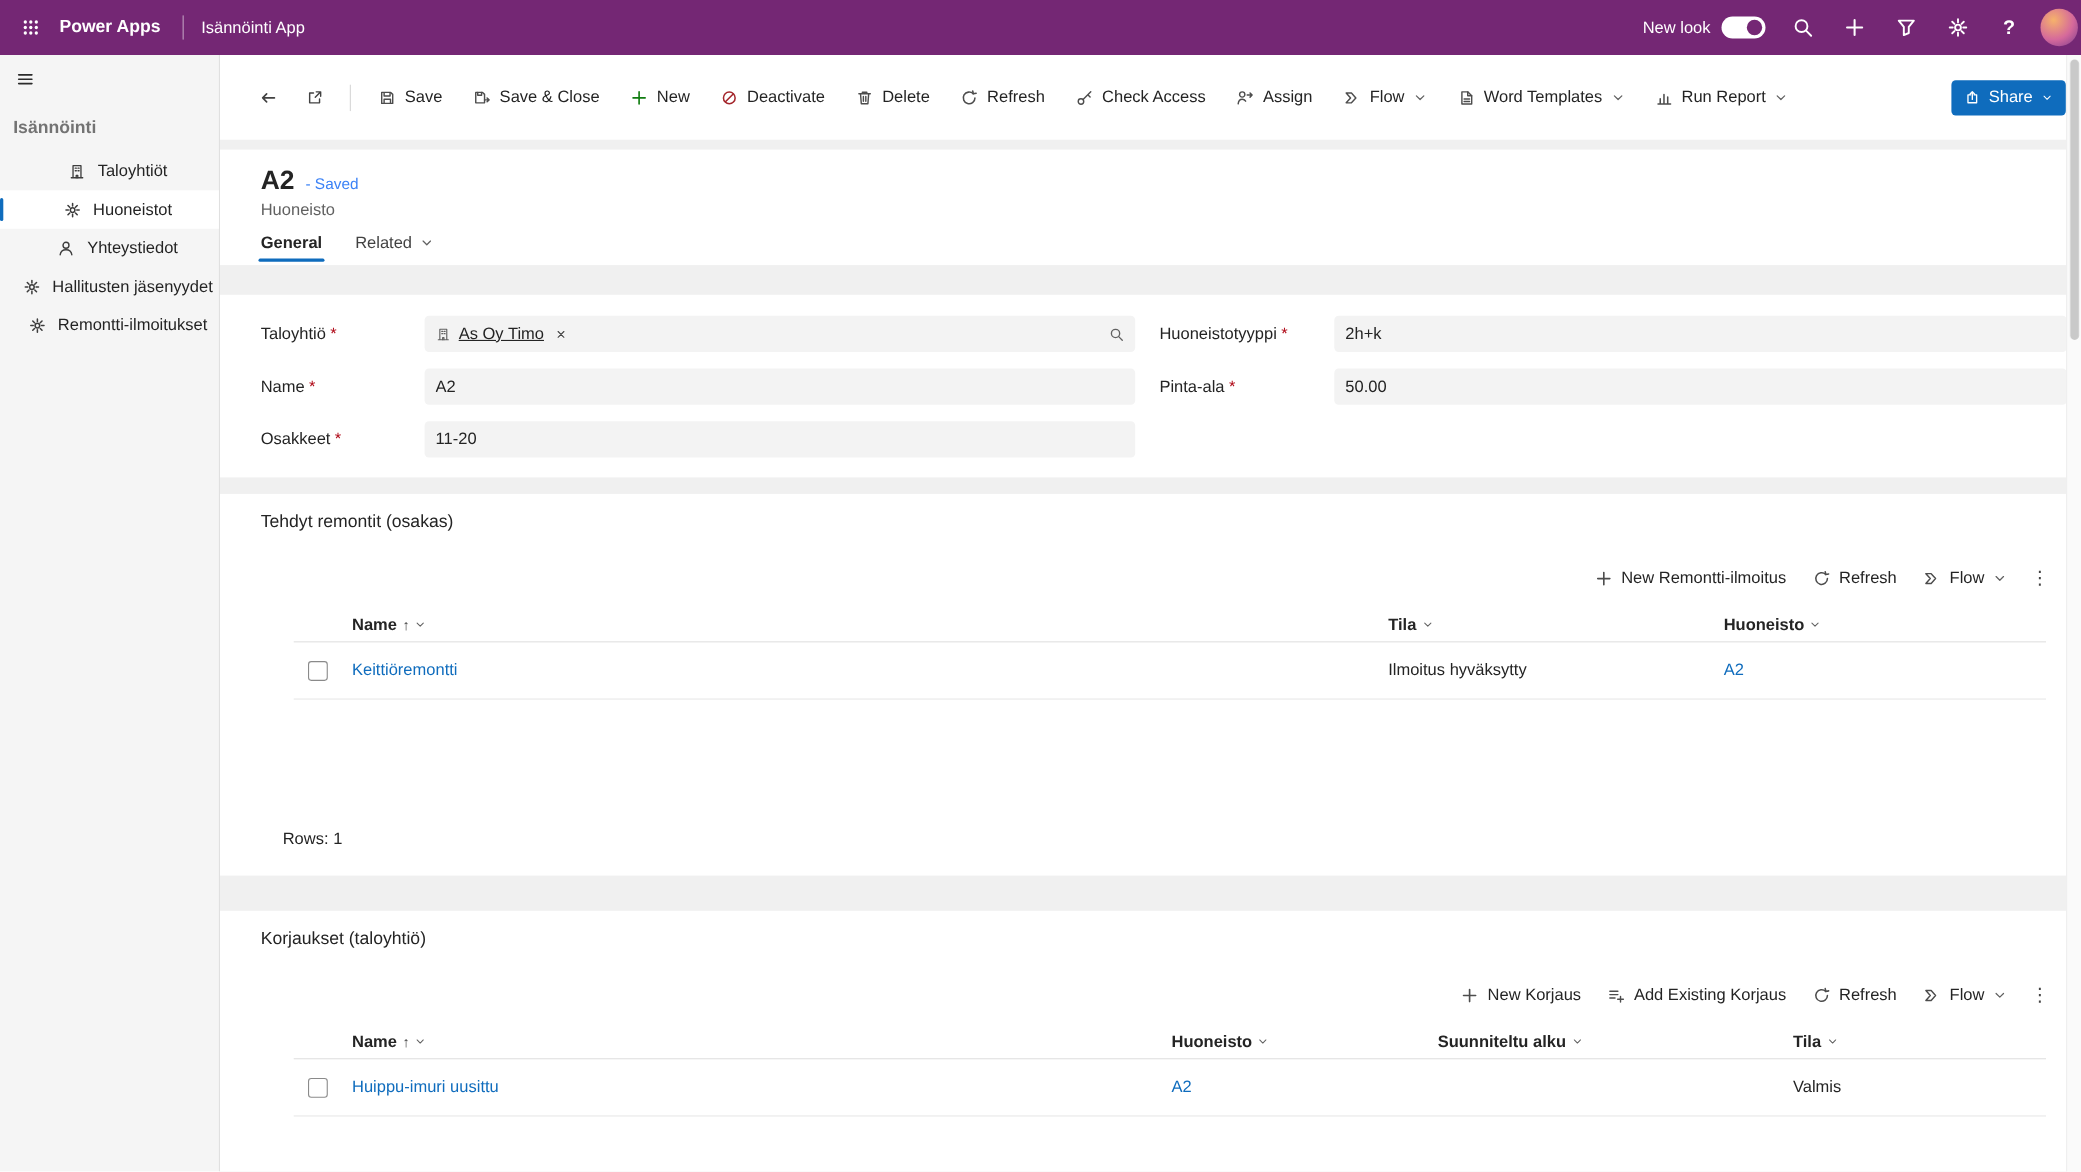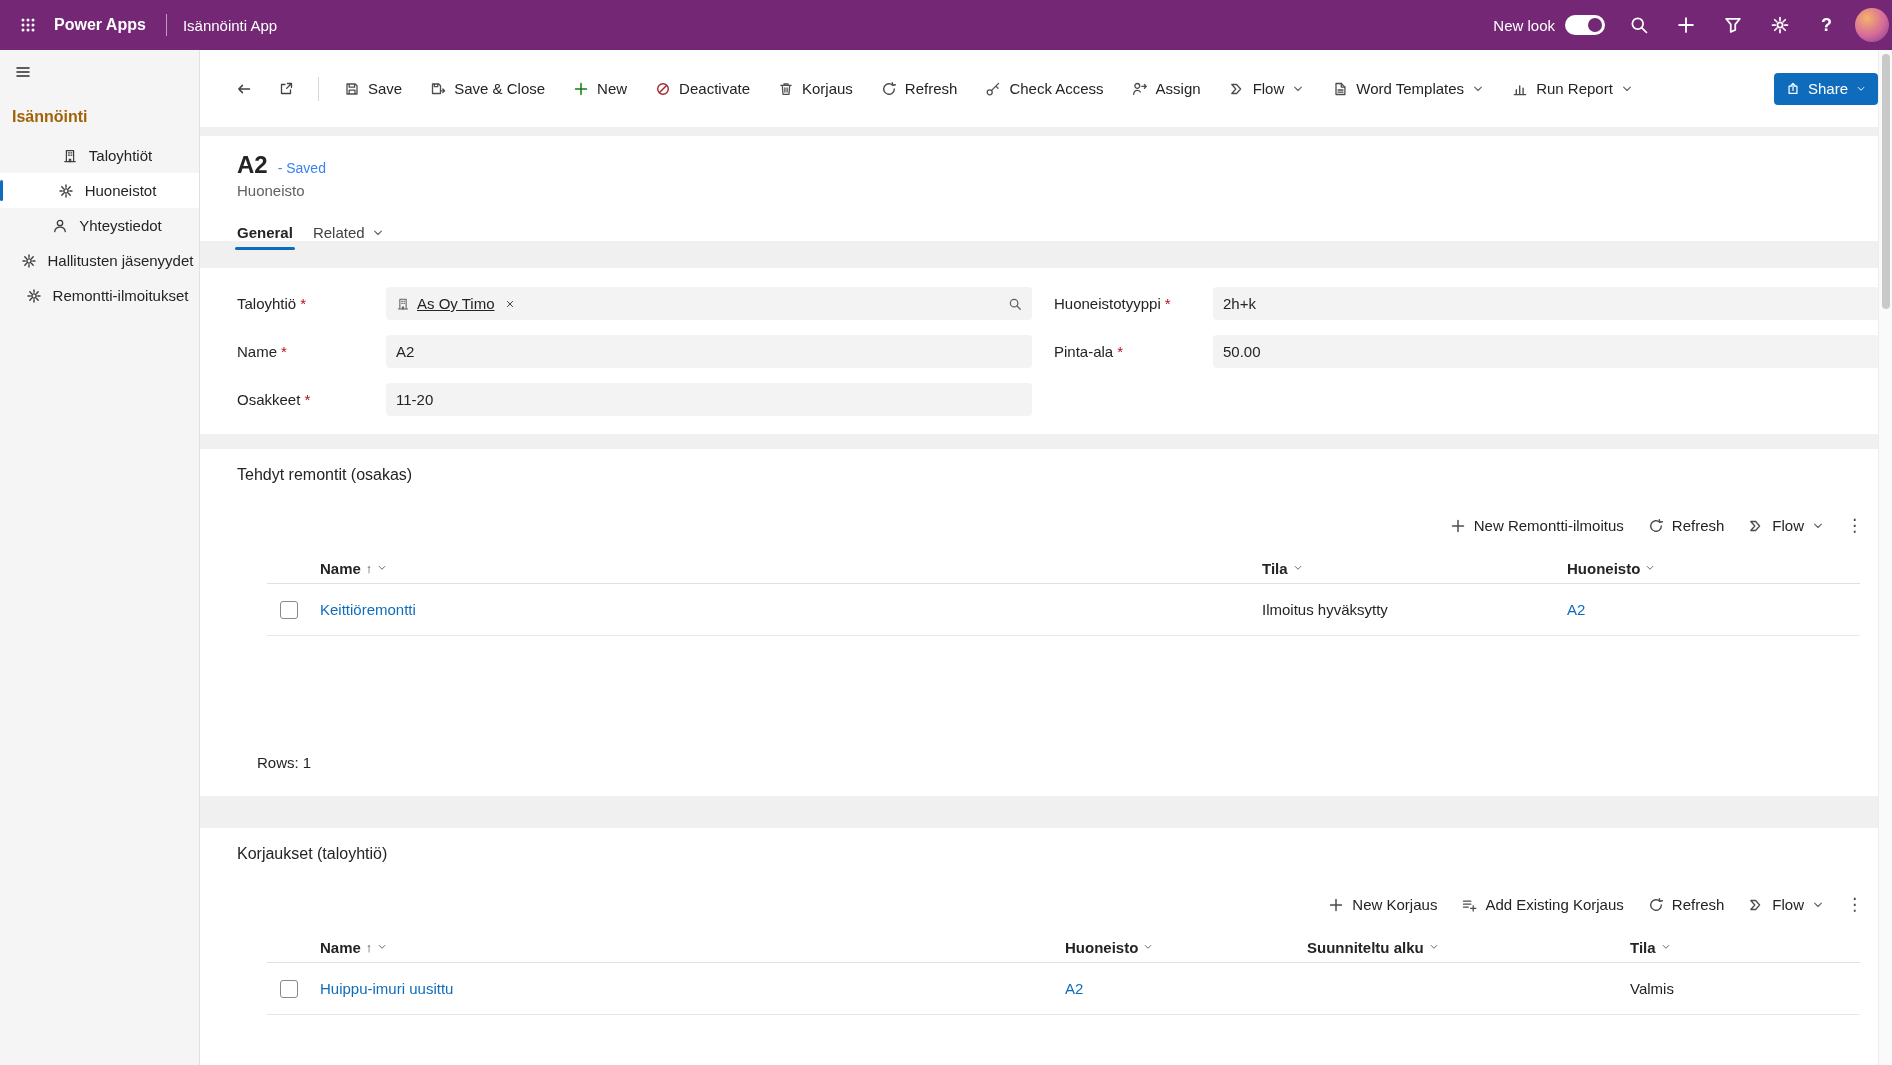--- a/index.html
+++ b/index.html
@@ -24,21 +24,21 @@
   .toggle-knob { position:absolute; right:3px; top:3px; width:14px; height:14px; border-radius:50%; background:#742774; }
   .tb-icon { width:47px; height:50px; display:flex; align-items:center; justify-content:center; color:#fff; cursor:pointer; }
   .qmark { font-size:18px; font-weight:bold; }
   .avatar { width:34px; height:34px; border-radius:50%; margin:0 3px 0 5px; flex:none; cursor:pointer;
     background:radial-gradient(circle at 35% 30%, #f6b26b 0%, #d5699b 55%, #7a3b8f 100%); }
 
   
   .app { display:flex; height:1015px; }
   .sidebar { width:200px; background:#f5f5f5; border-right:1px solid #e0e0e0; flex:none; }
   .burger { padding:14px 0 0 15px; color:#2b2b2b; cursor:pointer; width:44px; }
-  .side-section { font-size:16px; font-weight:bold; padding:28px 0 12px 12px; color:#a16207; }
+  .side-section { font-size:16px; font-weight:bold; padding:28px 0 12px 12px; color:#737373; }
   .side-item { display:flex; align-items:center; gap:11px; height:35px; padding-left:15px; font-size:15px; color:#242424; position:relative; cursor:pointer;justify-content:center; }
   .side-item .sicon { color:#3d3d3d; display:flex; flex:none; }
   .side-item.selected { background:#fff; }
   .side-item.selected::before { content:""; position:absolute; left:0; top:7px; bottom:7px; width:3px; border-radius:2px; background:#0f6cbd; }
 
   .main { flex:1; display:flex; flex-direction:column; background:#f0f0f0; min-width:0; }
 
   
   .cmdbar { background:#fff; height:77px; display:flex; align-items:center; padding:0 14px 0 26px; gap:6px; flex:none; }
   .cmd-iconbtn { width:36px; height:36px; display:flex; align-items:center; justify-content:center; border-radius:4px; color:#424242; cursor:pointer; }
@@ -54,21 +54,21 @@
 
   .gap9 { height:9px; flex:none; } .gap27 { height:27px; flex:none; }
   .gap15 { height:15px; flex:none; } .gap32 { height:32px; flex:none; }
 
   
   .card-record { background:#fff; height:105px; padding:15px 14px 0 37px; flex:none; }
   .rec-title-row { display:flex; align-items:baseline; gap:10px; }
   .rec-title { font-size:24px; font-weight:bold; }
   .rec-saved { font-size:14px; color:#3b82f6; }
   .rec-entity { font-size:15px; color:#616161; margin-top:3px; }
-  .tabs { display:flex; gap:20px; margin-top:25px; }
+  .tabs { display:flex; gap:30px; margin-top:13px; }
   .tab { font-size:15px; padding-bottom:9px; position:relative; display:flex; align-items:center; gap:7px; color:#424242; cursor:pointer; }
   .tab.active { font-weight:bold; color:#242424; }
   .tab.active::after { content:""; position:absolute; left:-2px; right:-2px; bottom:0; height:3px; border-radius:3px; background:#0f6cbd; }
 
   
   .card-form { background:#fff; height:166px; padding:19px 13px 0 37px; flex:none; }
   .form-grid { display:grid; grid-template-columns:149px 646px 181px 1fr; row-gap:15px; align-items:center; }
   .flabel { font-size:15px; color:#242424; padding-right:10px; white-space:nowrap; }
   .flabel-r { padding-left:22px; }
   .req { color:#b10e1c; margin-left:4px; }
@@ -411,21 +411,21 @@
             </svg>
           </span>
         <span>Deactivate</span>
       </div>
       <div class="cmd">
         <span class="cicon">
             <svg class="icon16">
               <use href="#s-trash"></use>
             </svg>
           </span>
-        <span>Korjaus</span>
+        <span>Delete</span>
       </div>
       <div class="cmd">
         <span class="cicon">
             <svg class="icon16">
               <use href="#s-refresh"></use>
             </svg>
           </span>
         <span>Refresh</span>
       </div>
       <div class="cmd">

